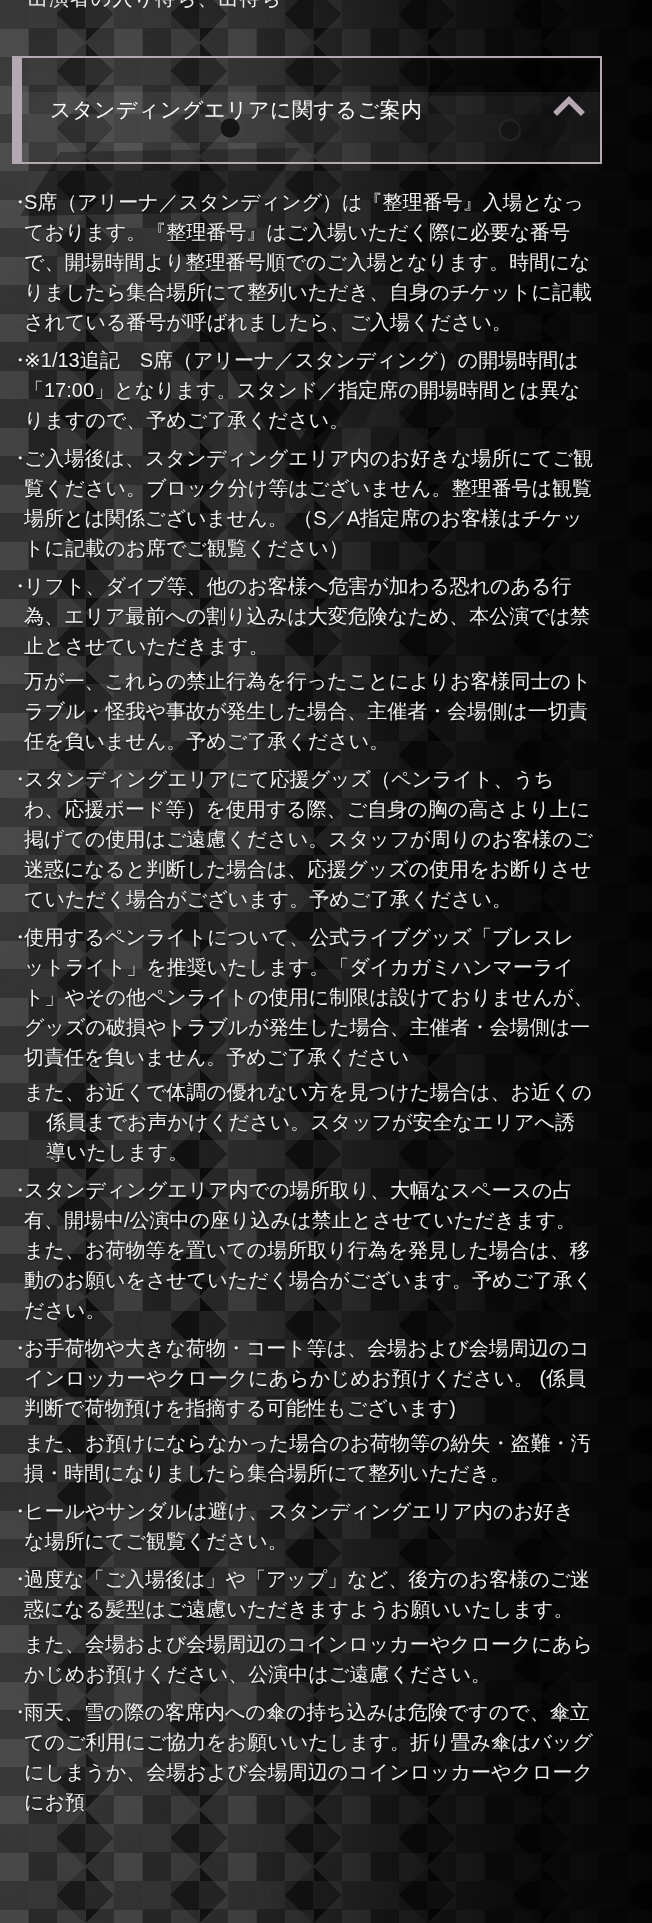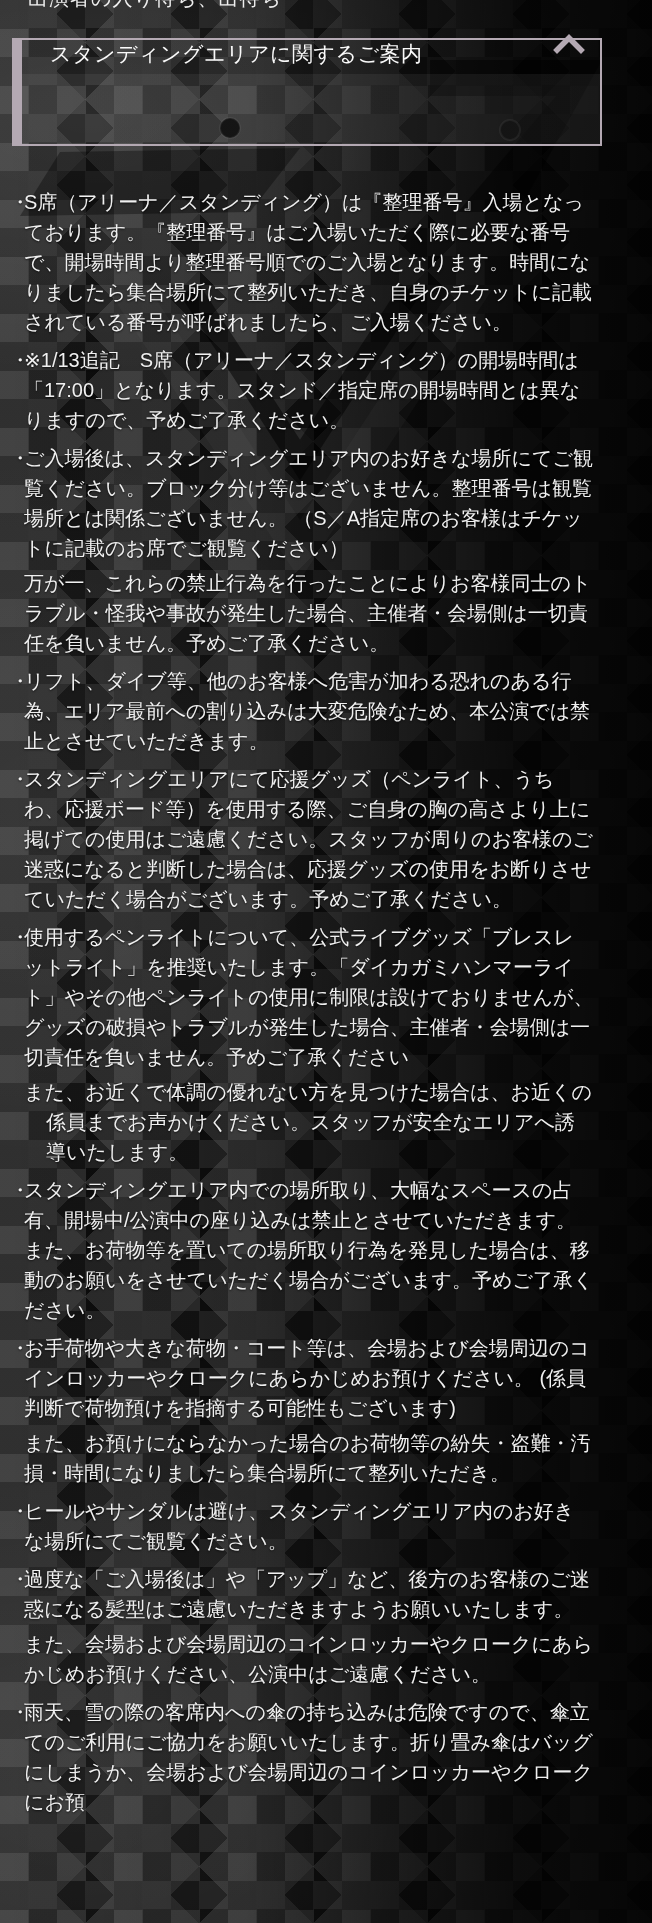--- a/index.html
+++ b/index.html
@@ -24,25 +24,25 @@
   }
   .emblem{position:absolute;inset:0;z-index:1;}
   
   .top-partial{
     position:absolute;z-index:3;top:-14px;left:28px;
     font-size:20px;line-height:24px;color:#efefef;letter-spacing:1px;
     white-space:nowrap;
   }
   
   .accordion{
-    position:absolute;z-index:3;left:12px;top:38px;
+    position:absolute;z-index:3;left:12px;top:56px;
     width:590px;height:108px;box-sizing:border-box;
     border:2px solid #b4a9b3;border-left-width:10px;
     background:linear-gradient(180deg, rgba(255,255,255,0) 0 34px, rgba(255,255,255,0.06) 34px 100%);
-    display:flex;align-items:flex-start;
+    display:flex;align-items:center;
     padding:0 14px 0 28px;cursor:pointer;
   }
   .acc-title{flex:1;font-size:21px;letter-spacing:0.5px;color:#fafafa;}
   .chev{width:34px;height:24px;flex:0 0 auto;margin-top:-8px;}
   
   .list{
     position:absolute;z-index:3;left:10px;top:179px;width:584px;
     font-size:20px;line-height:30px;color:#f0f0f0;
     text-shadow:0 1px 2px rgba(0,0,0,0.65);
   }
@@ -72,22 +72,22 @@
   <div class="acc-title">スタンディングエリアに関するご案内</div>
   <svg class="chev" viewBox="0 0 34 24">
     <polyline points="5,18 17,6 29,18" fill="none" stroke="#b4a9b3" stroke-width="5.5" stroke-linecap="square" stroke-linejoin="miter"></polyline>
   </svg>
 </div>
 
 <div class="list">
   <div class="li bullet"><span class="marker">・</span><span>S席（アリーナ／スタンディング）は『整理番号』入場となっております。『整理番号』はご入場いただく際に必要な番号で、開場時間より整理番号順でのご入場となります。時間になりましたら集合場所にて整列いただき、自身のチケットに記載されている番号が呼ばれましたら、ご入場ください。</span></div>
   <div class="li bullet"><span class="marker">・</span><span>※1/13追記　S席（アリーナ／スタンディング）の開場時間は「17:00」となります。スタンド／指定席の開場時間とは異なりますので、予めご了承ください。</span></div>
   <div class="li bullet"><span class="marker">・</span><span>ご入場後は、スタンディングエリア内のお好きな場所にてご観覧ください。ブロック分け等はございません。整理番号は観覧場所とは関係ございません。 （S／A指定席のお客様はチケットに記載のお席でご観覧ください）</span></div>
+  <div class="li bullet"><span class="marker">・</span><span>リフト、ダイブ等、他のお客様へ危害が加わる恐れのある行為、エリア最前への割り込みは大変危険なため、本公演では禁止とさせていただきます。</span></div>
   <div class="li cont"><span>万が一、これらの禁止行為を行ったことによりお客様同士のトラブル・怪我や事故が発生した場合、主催者・会場側は一切責任を負いません。予めご了承ください。</span></div>
-  <div class="li bullet"><span class="marker">・</span><span>リフト、ダイブ等、他のお客様へ危害が加わる恐れのある行為、エリア最前への割り込みは大変危険なため、本公演では禁止とさせていただきます。</span></div>
   <div class="li bullet"><span class="marker">・</span><span>スタンディングエリアにて応援グッズ（ペンライト、うちわ、応援ボード等）を使用する際、ご自身の胸の高さより上に掲げての使用はご遠慮ください。スタッフが周りのお客様のご迷惑になると判断した場合は、応援グッズの使用をお断りさせていただく場合がございます。予めご了承ください。</span></div>
   <div class="li bullet"><span class="marker">・</span><span>使用するペンライトについて、公式ライブグッズ「ブレスレットライト」を推奨いたします。「ダイカガミハンマーライト」やその他ペンライトの使用に制限は設けておりませんが、グッズの破損やトラブルが発生した場合、主催者・会場側は一切責任を負いません。予めご了承ください</span></div>
   <div class="li cont2"><span>また、お近くで体調の優れない方を見つけた場合は、お近くの係員までお声かけください。スタッフが安全なエリアへ誘導いたします。</span></div>
   <div class="li bullet"><span class="marker">・</span><span>スタンディングエリア内での場所取り、大幅なスペースの占有、開場中/公演中の座り込みは禁止とさせていただきます。また、お荷物等を置いての場所取り行為を発見した場合は、移動のお願いをさせていただく場合がございます。予めご了承ください。</span></div>
   <div class="li bullet"><span class="marker">・</span><span>お手荷物や大きな荷物・コート等は、会場および会場周辺のコインロッカーやクロークにあらかじめお預けください。 (係員判断で荷物預けを指摘する可能性もございます)</span></div>
   <div class="li cont"><span>また、お預けにならなかった場合のお荷物等の紛失・盗難・汚損・時間になりましたら集合場所にて整列いただき。</span></div>
   <div class="li bullet"><span class="marker">・</span><span>ヒールやサンダルは避け、スタンディングエリア内のお好きな場所にてご観覧ください。</span></div>
   <div class="li bullet"><span class="marker">・</span><span>過度な「ご入場後は」や「アップ」など、後方のお客様のご迷惑になる髪型はご遠慮いただきますようお願いいたします。</span></div>
   <div class="li cont"><span>また、会場および会場周辺のコインロッカーやクロークにあらかじめお預けください、公演中はご遠慮ください。</span></div>
   <div class="li bullet"><span class="marker">・</span><span>雨天、雪の際の客席内への傘の持ち込みは危険ですので、傘立てのご利用にご協力をお願いいたします。折り畳み傘はバッグにしまうか、会場および会場周辺のコインロッカーやクロークにお預</span></div>

